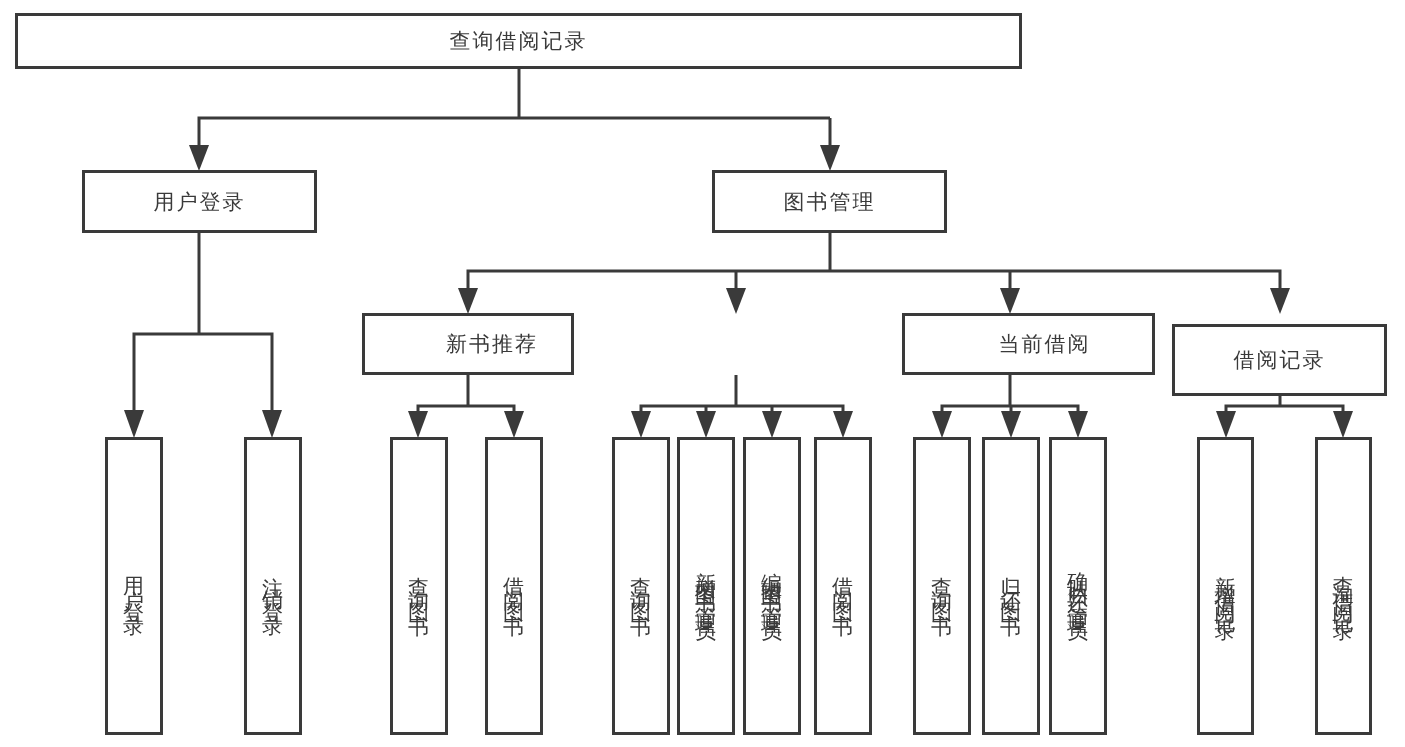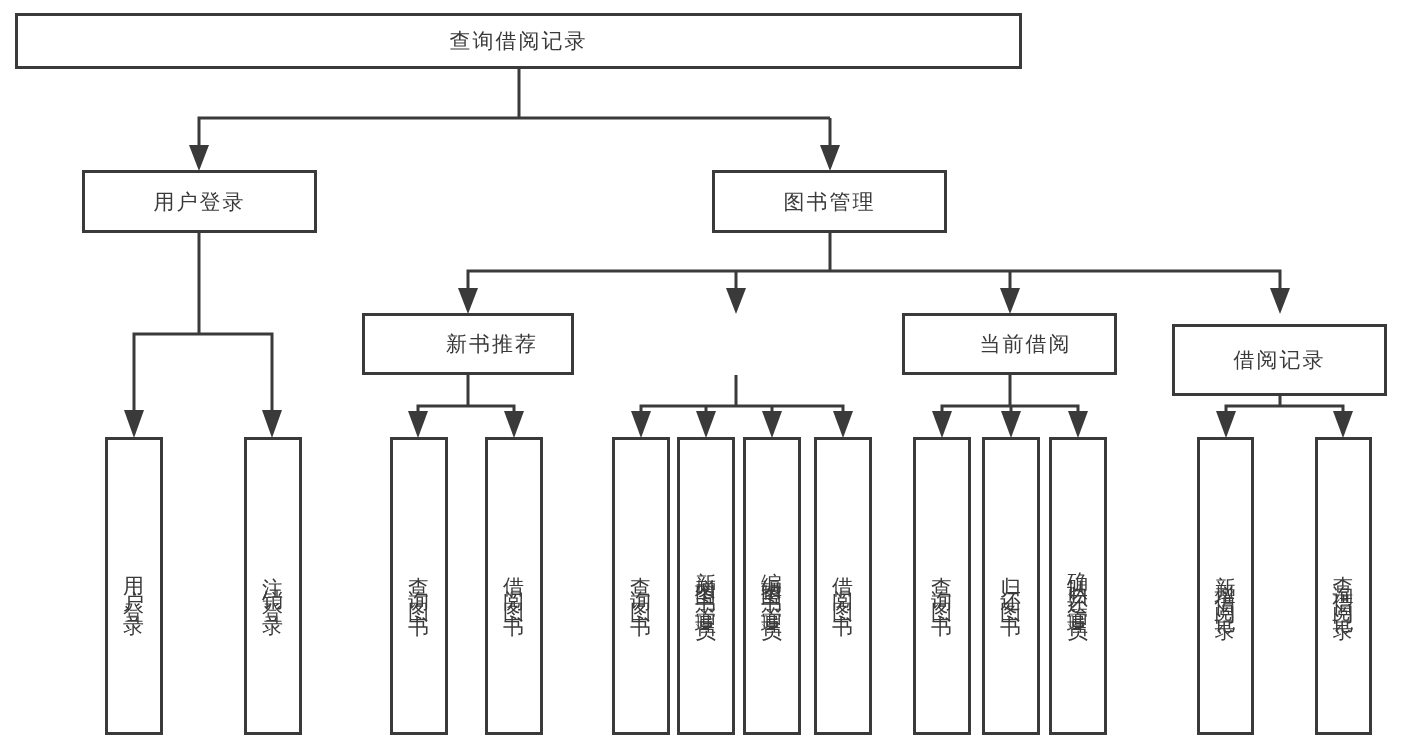--- a/index.html
+++ b/index.html
@@ -115,21 +115,21 @@
   <div class="node" style="left:82px;top:170px;width:235px;height:63px;">
     <span class="hlabel">用户登录</span>
   </div>
   <div class="node" style="left:712px;top:170px;width:235px;height:63px;">
     <span class="hlabel">图书管理</span>
   </div>
 
   <div class="node" style="left:362px;top:313px;width:212px;height:62px;padding-left:48px;">
     <span class="hlabel">新书推荐</span>
   </div>
-  <div class="node" style="left:902px;top:313px;width:215px;height:62px;padding-left:32px;">
+  <div class="node" style="left:902px;top:313px;width:253px;height:62px;padding-left:32px;">
     <span class="hlabel">当前借阅</span>
   </div>
   <div class="node" style="left:1172px;top:324px;width:215px;height:72px;">
     <span class="hlabel">借阅记录</span>
   </div>
 
   <div class="node leaf len4" style="left:105px;">
     <span class="vlabel">用户登录</span>
   </div>
   <div class="node leaf len4" style="left:244px;">

